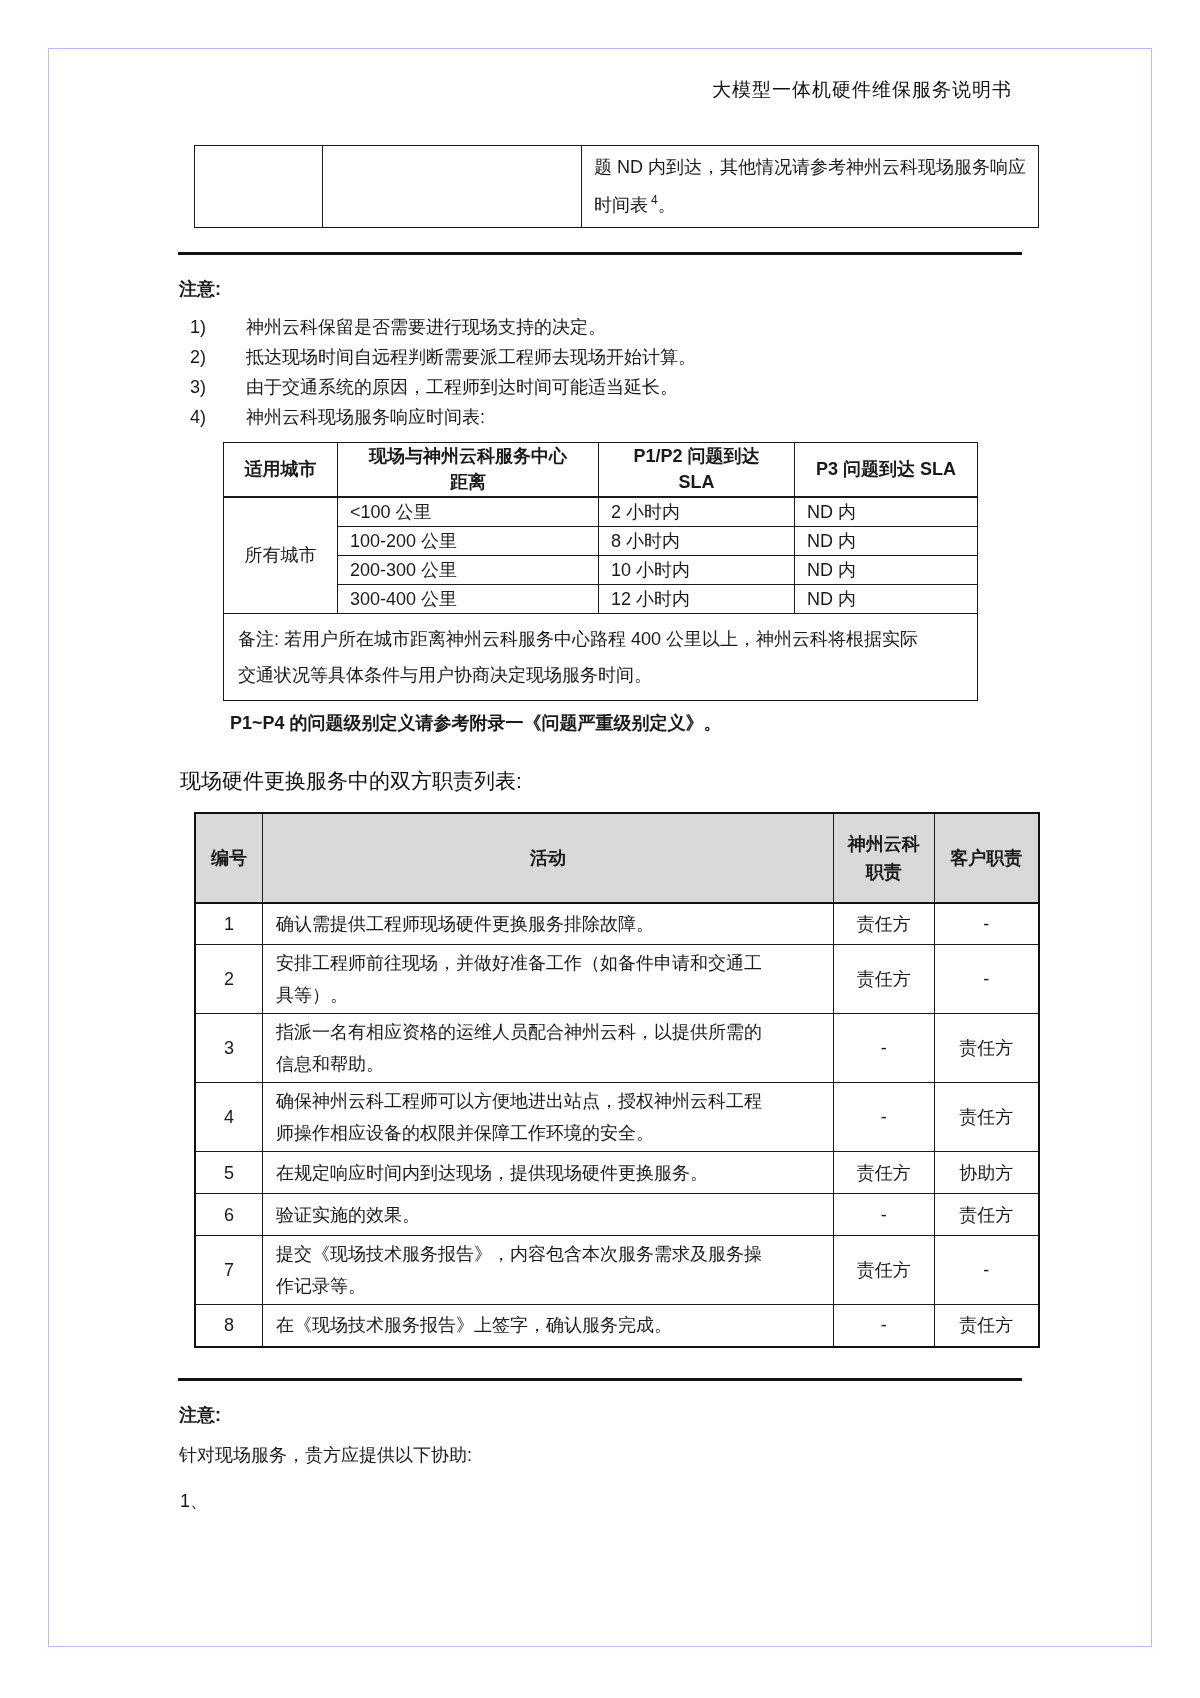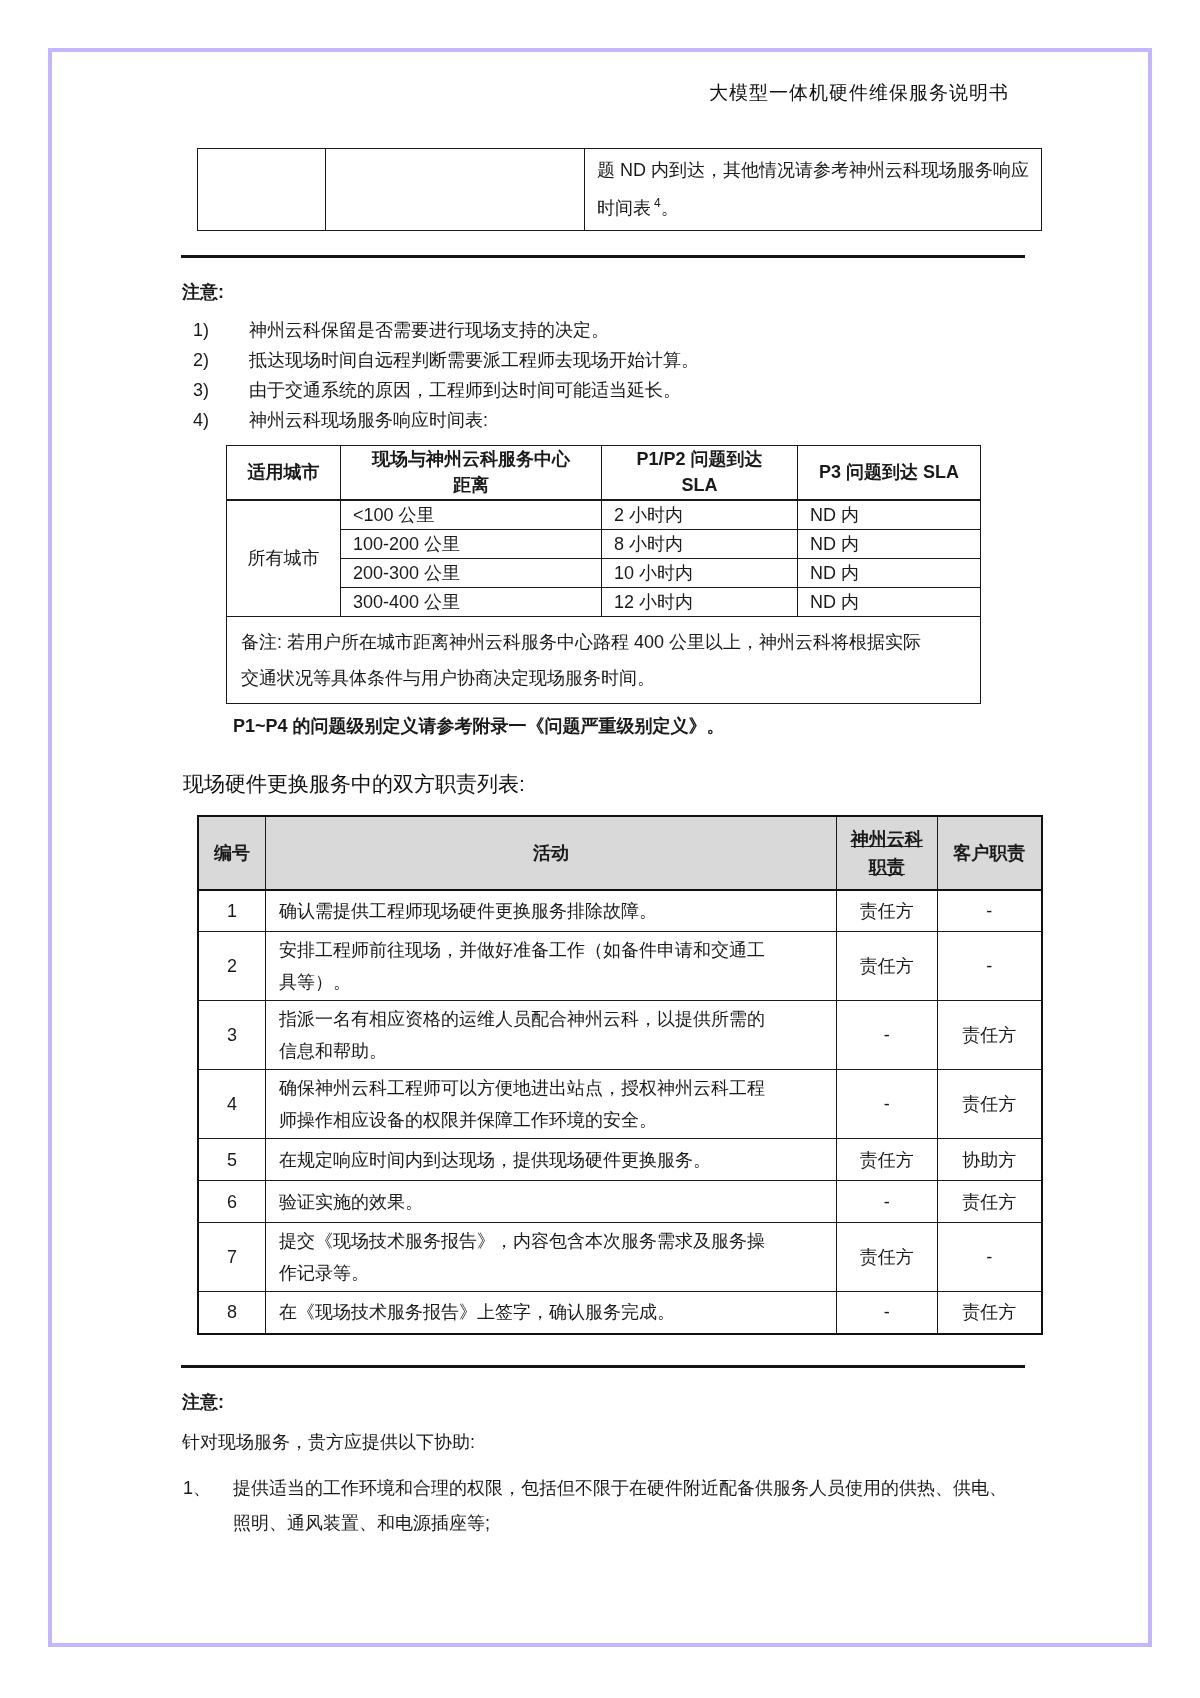--- a/index.html
+++ b/index.html
@@ -3,21 +3,21 @@
 <meta charset="utf-8">
 <style>
   html,body{margin:0;padding:0;}
   body{
     width:1200px;height:1698px;background:#ffffff;position:relative;
     font-family:"Liberation Sans","DejaVu Sans",sans-serif;color:#1a1a1a;
     -webkit-font-smoothing:antialiased;
   }
   .page{
     position:absolute;left:48px;top:48px;width:1104px;height:1599px;
-    border:4px solid #c4b5fd;box-sizing:border-box;background:#fff;overflow:hidden;
+    border:1px solid #c4b5fd;box-sizing:border-box;background:#fff;overflow:hidden;
   }
   .doc-header{
     margin:30px 139px 0 0;text-align:right;
     font-family:"Liberation Serif","DejaVu Serif",serif;
     font-size:19px;letter-spacing:1px;color:#111;line-height:22px;
   }
   
   .t-cont{margin:44px 0 0 145px;width:844px;border-collapse:collapse;table-layout:fixed;}
   .t-cont td{border:1px solid #1a1a1a;vertical-align:top;height:78px;box-sizing:border-box;}
   .t-cont .c1{width:128px;}
@@ -47,21 +47,21 @@
   .p-note{margin:9px 0 0 181px;font-size:18px;line-height:26px;font-weight:bold;}
   .sec-title{margin:30px 0 0 131px;font-size:21px;line-height:30px;color:#111;}
   
   .t-resp{margin:16px 0 0 145px;width:846px;border-collapse:collapse;font-size:18px;table-layout:fixed;border:2px solid #111;}
   .t-resp th,.t-resp td{border:1px solid #1a1a1a;box-sizing:border-box;}
   .t-resp th{background:#d9d9d9;font-weight:bold;height:60px;vertical-align:middle;text-align:center;line-height:28px;border-bottom:2px solid #111;padding:0;}
   .t-resp .r1{width:67px;}
   .t-resp .r2{width:567px;}
   .t-resp .r3{width:100px;}
   .t-resp .r4{width:104px;}
-  .w76{max-width:76px;margin:8px auto;text-decoration:underline;}
+  .w76{max-width:76px;margin:16px auto;}
   .t-resp td{height:42px;vertical-align:middle;line-height:32px;background:#fff;}
   .t-resp td.cno,.t-resp td.cdc,.t-resp td.ccu{text-align:center;padding:2px 4px;}
   .t-resp td.cact{padding:2px 10px 2px 13px;}
   .act-inner{max-width:500px;}
   .hr2{margin-top:30px;}
   .intro{margin:14px 0 0 130px;font-size:18px;line-height:26px;}
   .li2{display:flex;margin:16px 0 0 131px;font-size:18px;}
   .li2 .num2{width:50px;flex:none;line-height:35px;}
   .li2 .txt2{flex:none;width:782px;line-height:35px;}
   .footer{
@@ -238,17 +238,16 @@
   </table>
 
   <div class="hr hr2"></div>
 
   <div class="note-label">注意:</div>
 
   <div class="intro">针对现场服务，贵方应提供以下协助:</div>
 
   <div class="li2">
     <span class="num2">1、</span>
-    <span class="txt2">提供适当的工作环境和合理的权限，包括但不限于在硬件附近配备供服务人员使用的供热、供电、照明、通风装置、和电源插座等;</span>
   </div>
 
 
 </div>
 
 </body></html>

